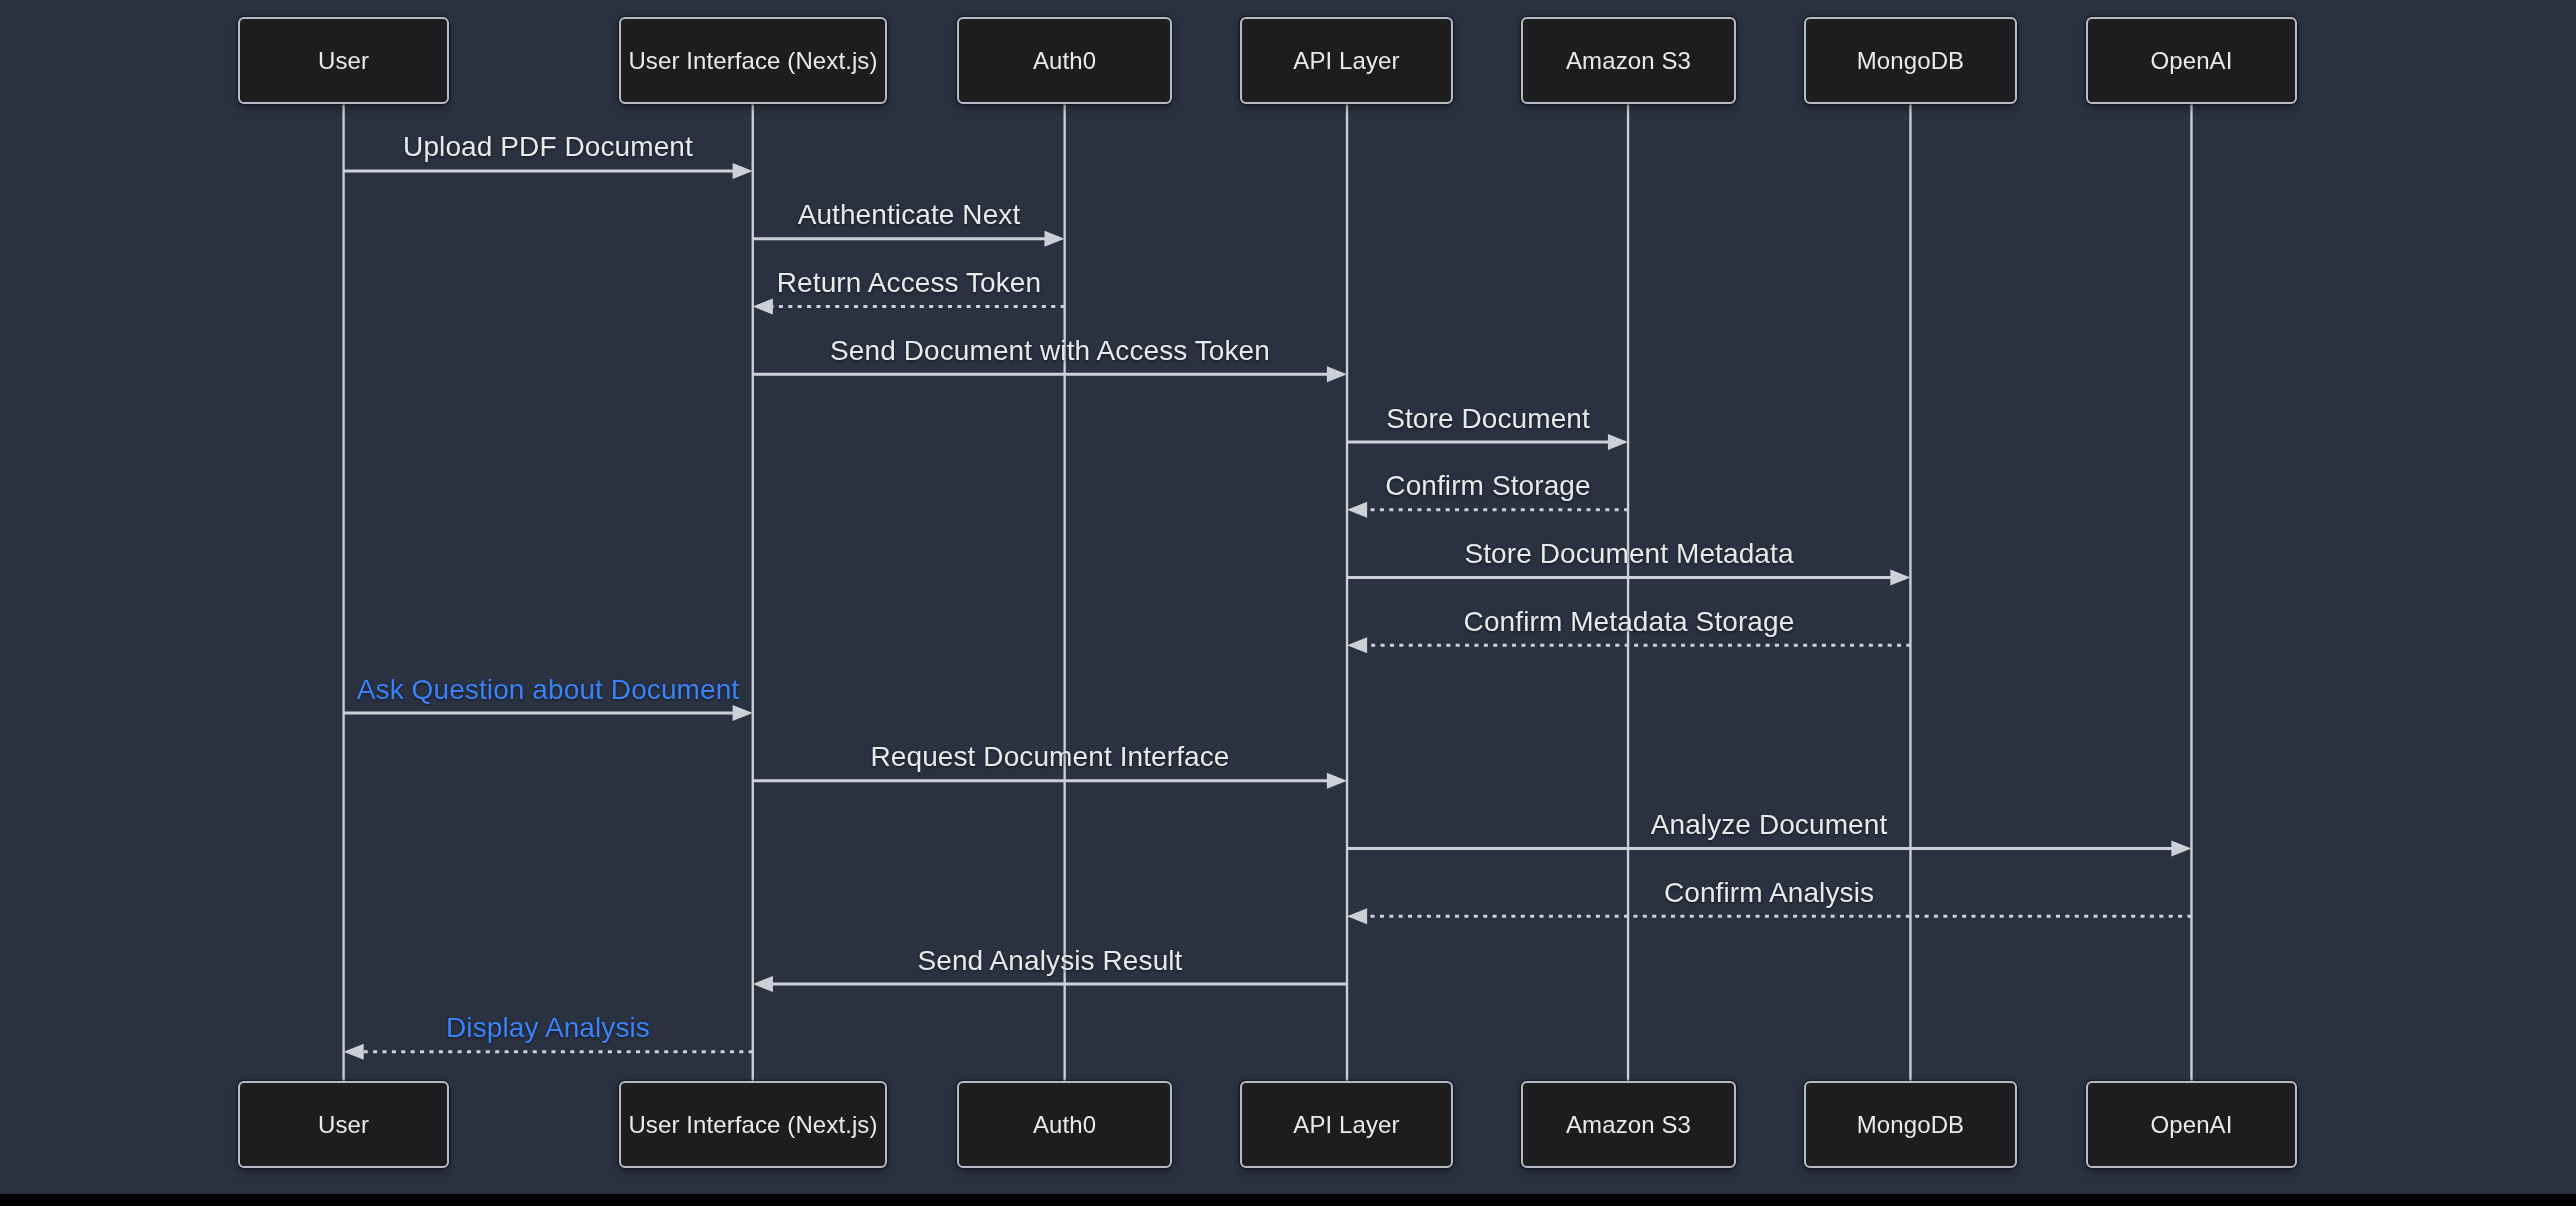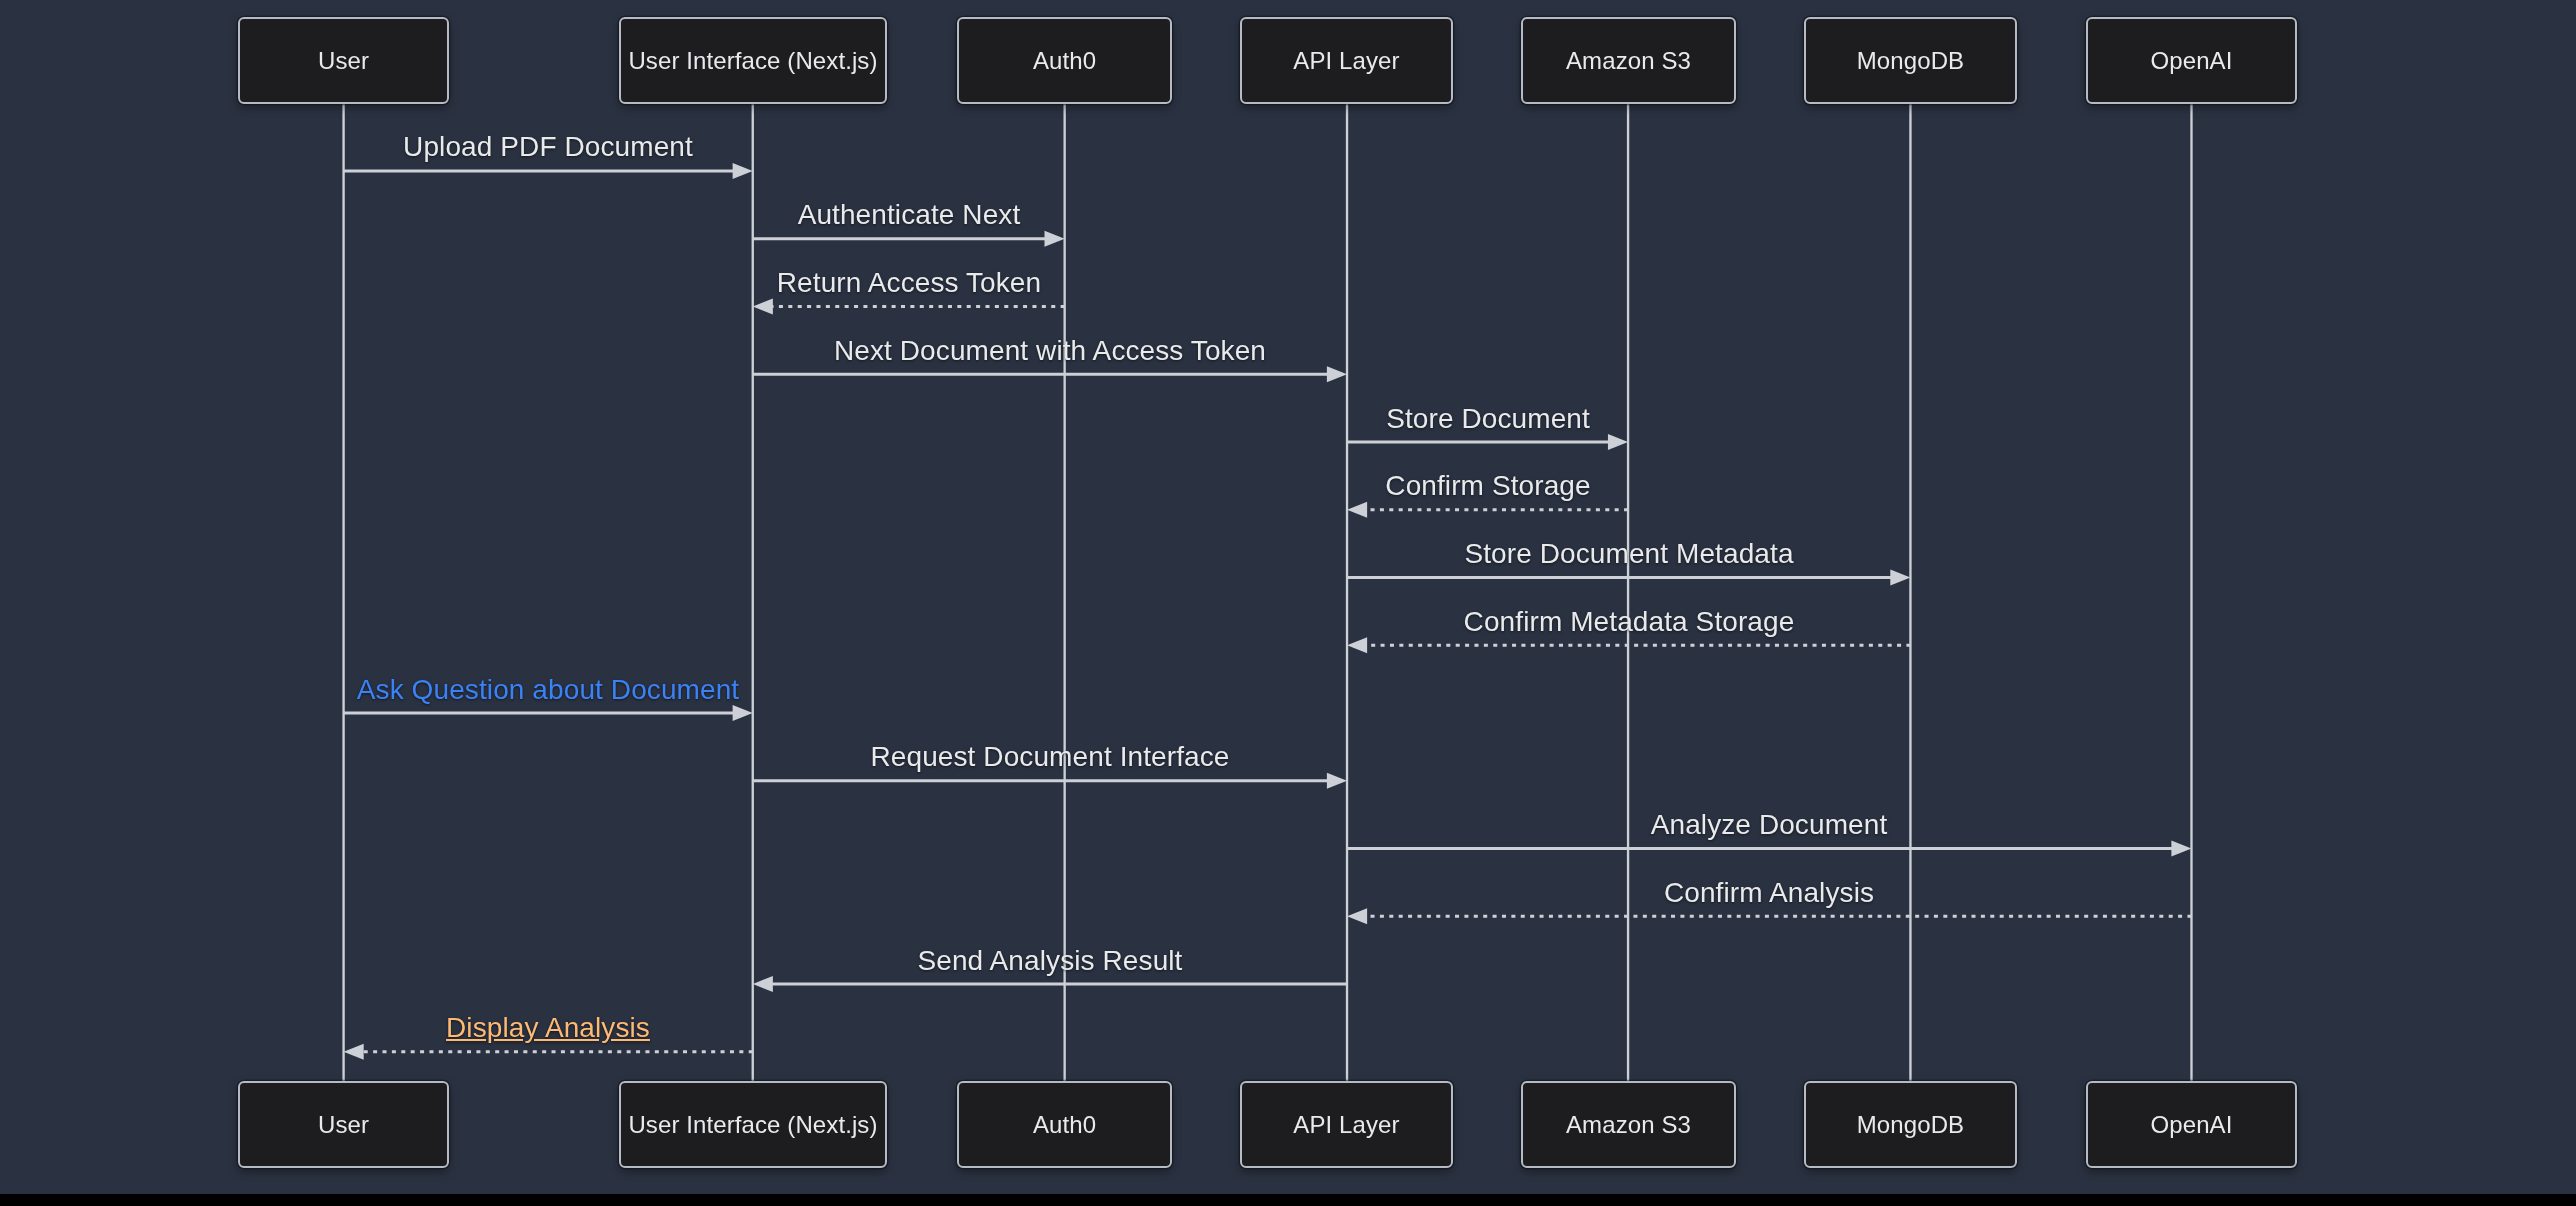--- a/index.html
+++ b/index.html
@@ -108,27 +108,27 @@
       <div class="actor-box" style="left: 957px; top: 1081px; width: 215px; height: 87px; background: rgb(29, 29, 32); border-color: rgb(180, 187, 197); color: rgb(233, 234, 236);">Auth0</div>
       <div class="actor-box" style="left: 1240px; top: 1081px; width: 213px; height: 87px; background: rgb(29, 29, 32); border-color: rgb(180, 187, 197); color: rgb(233, 234, 236);">API Layer</div>
       <div class="actor-box" style="left: 1521px; top: 1081px; width: 215px; height: 87px; background: rgb(29, 29, 32); border-color: rgb(180, 187, 197); color: rgb(233, 234, 236);">Amazon S3</div>
       <div class="actor-box" style="left: 1804px; top: 1081px; width: 213px; height: 87px; background: rgb(29, 29, 32); border-color: rgb(180, 187, 197); color: rgb(233, 234, 236);">MongoDB</div>
       <div class="actor-box" style="left: 2086px; top: 1081px; width: 211px; height: 87px; background: rgb(29, 29, 32); border-color: rgb(180, 187, 197); color: rgb(233, 234, 236);">OpenAI</div>
     </div>
   <div id="labels-layer">
       <div class="msg-label" style="left: 179px; top: 133px; color: rgb(233, 234, 236);">Upload PDF Document</div>
       <div class="msg-label" style="left: 540px; top: 201px; color: rgb(233, 234, 236);">Authenticate Next</div>
       <div class="msg-label" style="left: 540px; top: 269px; color: rgb(233, 234, 236);">Return Access Token</div>
-      <div class="msg-label" style="left: 681px; top: 337px; color: rgb(233, 234, 236);">Next Document with Access Token</div>
+      <div class="msg-label" style="left: 681px; top: 337px; color: rgb(233, 234, 236);">Send Document with Access Token</div>
       <div class="msg-label" style="left: 1119px; top: 405px; color: rgb(233, 234, 236);">Store Document</div>
       <div class="msg-label" style="left: 1119px; top: 472px; color: rgb(233, 234, 236);">Confirm Storage</div>
       <div class="msg-label" style="left: 1260px; top: 540px; color: rgb(233, 234, 236);">Store Document Metadata</div>
       <div class="msg-label" style="left: 1260px; top: 608px; color: rgb(233, 234, 236);">Confirm Metadata Storage</div>
       <div class="msg-label" style="left: 179px; top: 676px; color: #3b82f6;">Ask Question about Document</div>
       <div class="msg-label" style="left: 681px; top: 743px; color: rgb(233, 234, 236);">Request Document Interface</div>
       <div class="msg-label" style="left: 1400px; top: 811px; color: rgb(233, 234, 236);">Analyze Document</div>
       <div class="msg-label" style="left: 1400px; top: 879px; color: rgb(233, 234, 236);">Confirm Analysis</div>
       <div class="msg-label" style="left: 681px; top: 947px; color: rgb(233, 234, 236);">Send Analysis Result</div>
-      <div class="msg-label" style="left: 179px; top: 1014px; color: #fdba74; text-decoration: underline;">Display Analysis</div>
+      <div class="msg-label" style="left: 179px; top: 1014px; color: #3b82f6;">Display Analysis</div>
     </div>
   <div class="footer-bar" id="footer-bar" style="top: 1194px; height: 12px; background: rgb(0, 0, 0);"></div>
 </div>
 
 
 </body></html>

